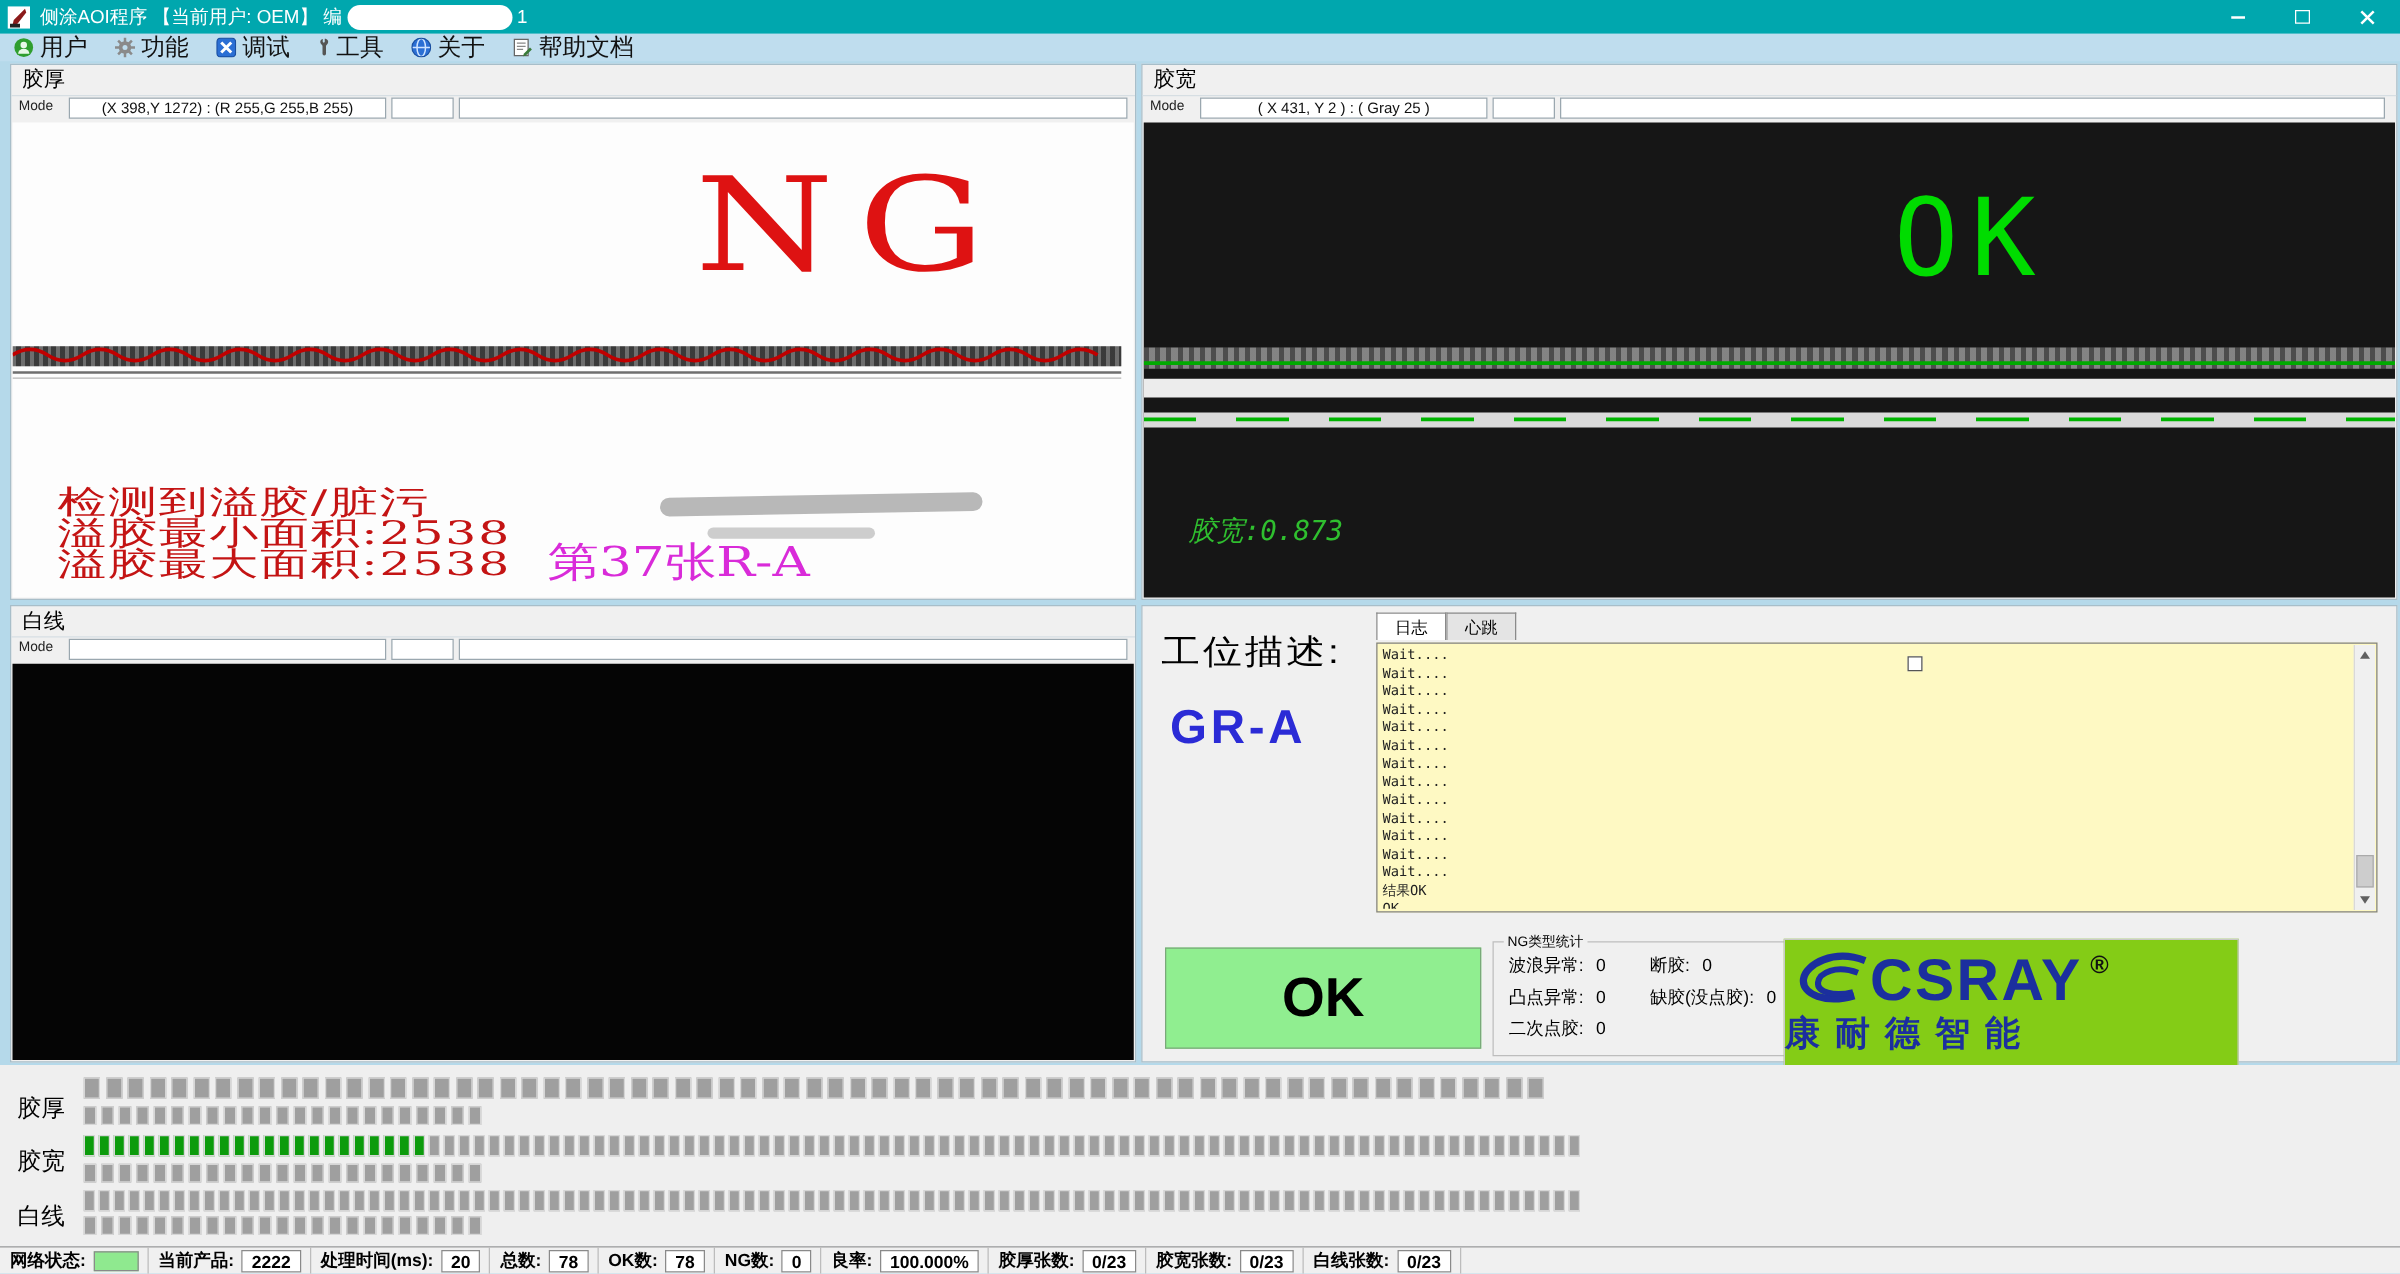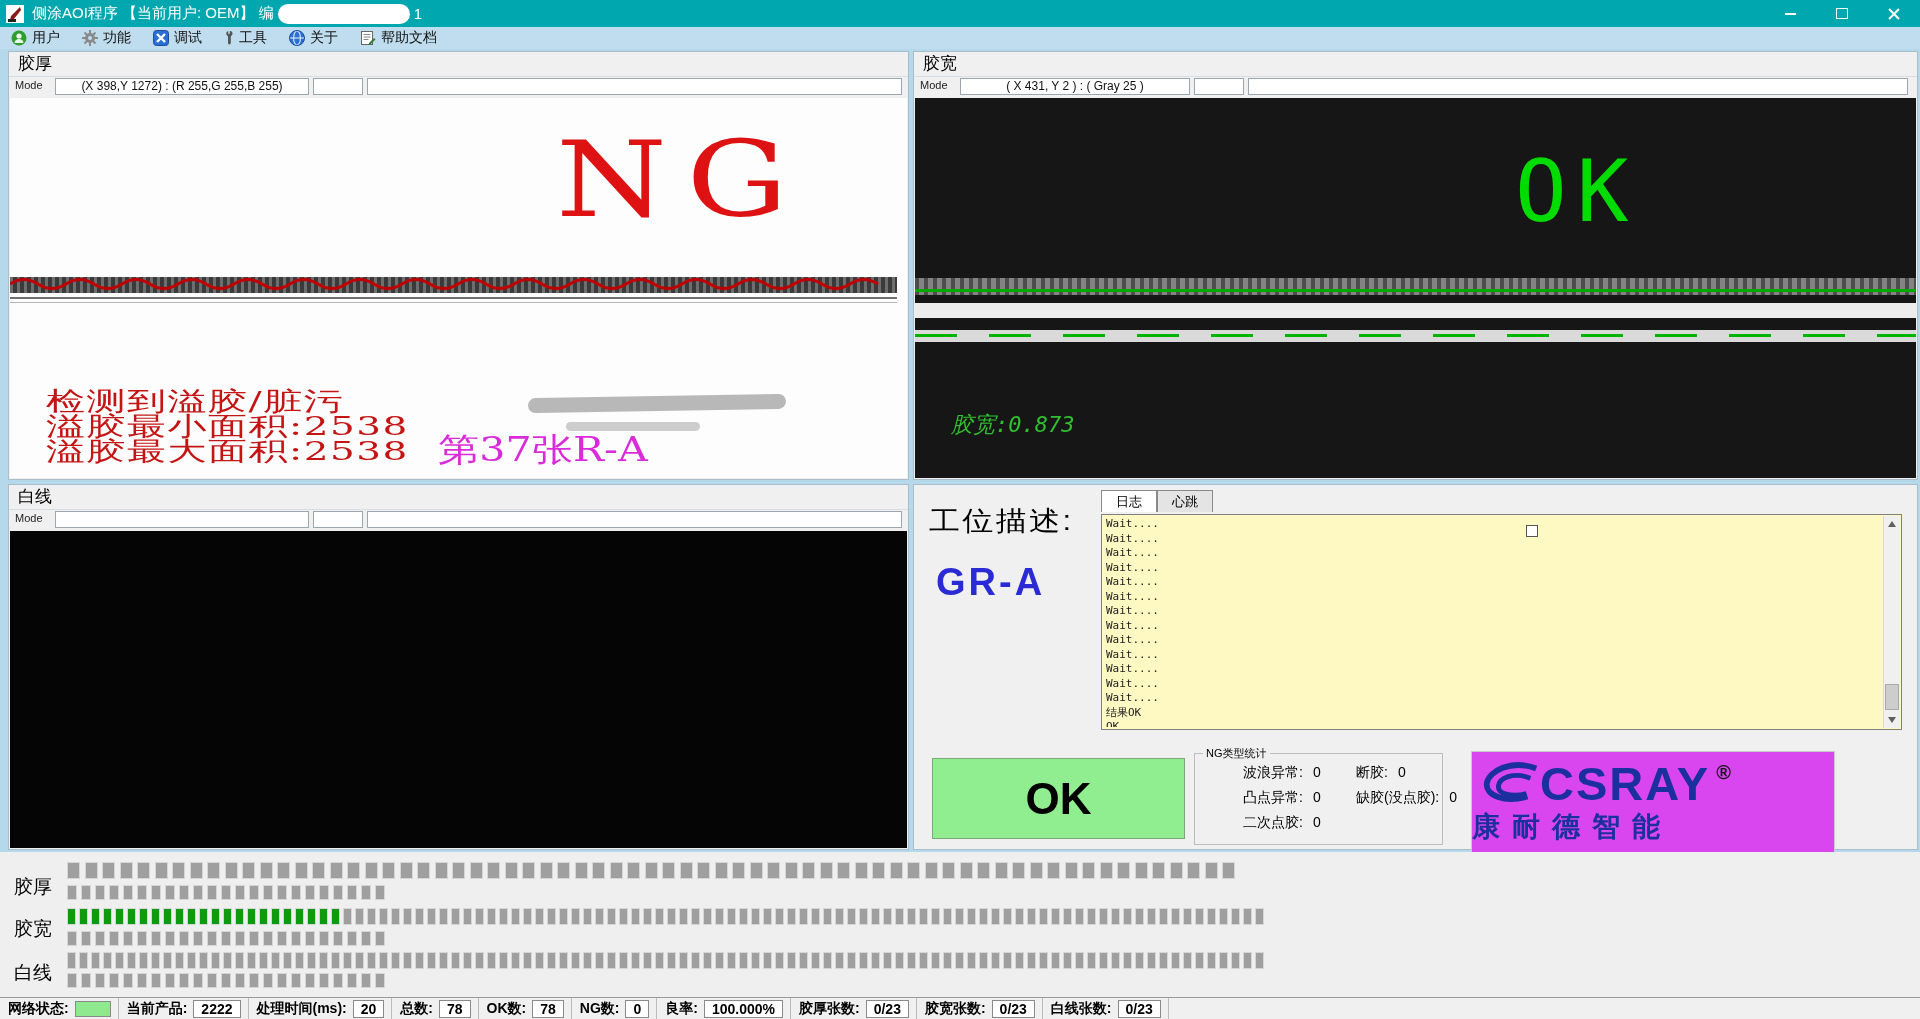--- a/index.html
+++ b/index.html
@@ -12,21 +12,21 @@
   .win-btns{position:absolute;right:0;top:0;height:27px;display:flex;}
   .win-btn{width:52px;height:27px;display:flex;align-items:center;justify-content:center;}
   .glyph-min{width:11px;height:2px;background:#fff;}
   .glyph-max{width:10px;height:9px;border:1.5px solid #fff;}
   .glyph-close{position:relative;width:12px;height:12px;}
   .glyph-close::before,.glyph-close::after{content:"";position:absolute;left:5px;top:-1px;width:2px;height:14px;background:#fff;}
   .glyph-close::before{transform:rotate(45deg);}
   .glyph-close::after{transform:rotate(-45deg);}
 
   
-  .menubar{position:absolute;left:0;top:27px;width:1920px;height:22px;background:#BFDDEE;display:flex;align-items:center;font-size:14px;color:#111;}
+  .menubar{position:absolute;left:0;top:27px;width:1920px;height:22px;background:#BFDDEE;display:flex;align-items:center;font-size:19px;color:#111;}
   .menu-item{display:flex;align-items:center;gap:5px;padding:0 11px;height:22px;cursor:default;}
   .menu-item svg{display:block;}
 
   
   .panel{position:absolute;background:#F0F0F0;border:1px solid #A8BEC9;box-sizing:border-box;}
   .panel-label{height:24px;line-height:24px;padding-left:9px;font-size:17px;color:#000;border-bottom:1px solid #D6DEE3;}
   .ptoolbar{position:relative;height:21px;}
   .mode-btn{position:absolute;left:6px;top:2px;font-size:11px;color:#222;display:flex;align-items:center;gap:20px;}
   .mode-arrow{width:0;height:0;border-left:4px solid transparent;border-right:4px solid transparent;border-top:5px solid #444;}
   .tb-box{position:absolute;top:1px;height:17px;background:#fff;border:1px solid #9aa7af;box-sizing:border-box;font-size:12px;color:#111;text-align:center;line-height:15px;overflow:hidden;white-space:nowrap;}
@@ -58,25 +58,25 @@
   .log-lines{position:absolute;left:4px;top:2px;right:20px;bottom:2px;overflow:hidden;font-family:"DejaVu Sans Mono",monospace;font-size:11px;line-height:14.5px;color:#222;}
   .log-checkbox{position:absolute;left:424px;top:10px;width:12px;height:12px;background:#fff;border:1px solid #555;box-sizing:border-box;}
   .scrollbar{position:absolute;right:1px;top:1px;width:16px;bottom:1px;background:#F0F0F0;border-left:1px solid #d9d9d9;}
   .sb-btn{position:absolute;left:0;width:16px;height:16px;background:#F0F0F0;display:flex;align-items:center;justify-content:center;}
   .tri-up{width:0;height:0;border-left:4px solid transparent;border-right:4px solid transparent;border-bottom:6px solid #606060;}
   .tri-down{width:0;height:0;border-left:4px solid transparent;border-right:4px solid transparent;border-top:6px solid #606060;}
   .sb-thumb{position:absolute;left:1px;width:14px;height:26px;bottom:18px;background:#cdcdcd;border:1px solid #aaa;box-sizing:border-box;}
   .ok-button{position:absolute;left:18px;top:273px;width:253px;height:81px;background:#90EE90;border:1px solid #7aa87a;box-sizing:border-box;display:flex;align-items:center;justify-content:center;font-size:44px;font-weight:bold;color:#000;}
   .ng-statsbox{position:absolute;left:280px;top:268px;width:249px;height:92px;border:1px solid #bdbdbd;box-sizing:border-box;padding-left:48px;}
   .ng-stats-title{position:absolute;left:8px;top:-8px;background:#F0F0F0;padding:0 3px;font-size:11px;color:#000;}
-  .stat-col{position:absolute;top:10px;font-size:14px;color:#000;margin-left:36px;}
+  .stat-col{position:absolute;top:10px;font-size:14px;color:#000;}
   .stat-row{display:flex;margin-bottom:7px;white-space:nowrap;}
   .stat-label{display:inline-block;}
   .stat-value{display:inline-block;margin-left:10px;}
-  .logo-box{position:absolute;left:557px;top:266px;width:364px;height:118px;background:#d946ef;border:1px solid #c9c9c9;box-sizing:border-box;}
+  .logo-box{position:absolute;left:513px;top:266px;width:364px;height:118px;background:#84cc16;border:1px solid #c9c9c9;box-sizing:border-box;}
   .logo-row{position:absolute;left:10px;top:4px;display:flex;align-items:center;}
   .logo-brand{font-size:47px;font-weight:bold;color:#1B2F9E;letter-spacing:2px;font-family:"Liberation Sans",sans-serif;}
   .logo-reg{font-size:20px;font-weight:bold;color:#111;margin-left:6px;margin-top:-22px;}
   .logo-sub{position:absolute;left:0;right:0;top:56px;text-align:left;font-size:28px;font-weight:bold;color:#1B2F9E;letter-spacing:12px;}
 
   
   .indicator-area{position:absolute;left:0;top:852px;width:1920px;height:145px;background:#EFEFEF;}
   .ind-label{position:absolute;left:14px;font-size:19px;color:#000;}
   .ind-row{position:absolute;left:67px;display:flex;}
   .cell{box-sizing:border-box;background:#9F9F9F;border:1px solid #D6D6D6;}

